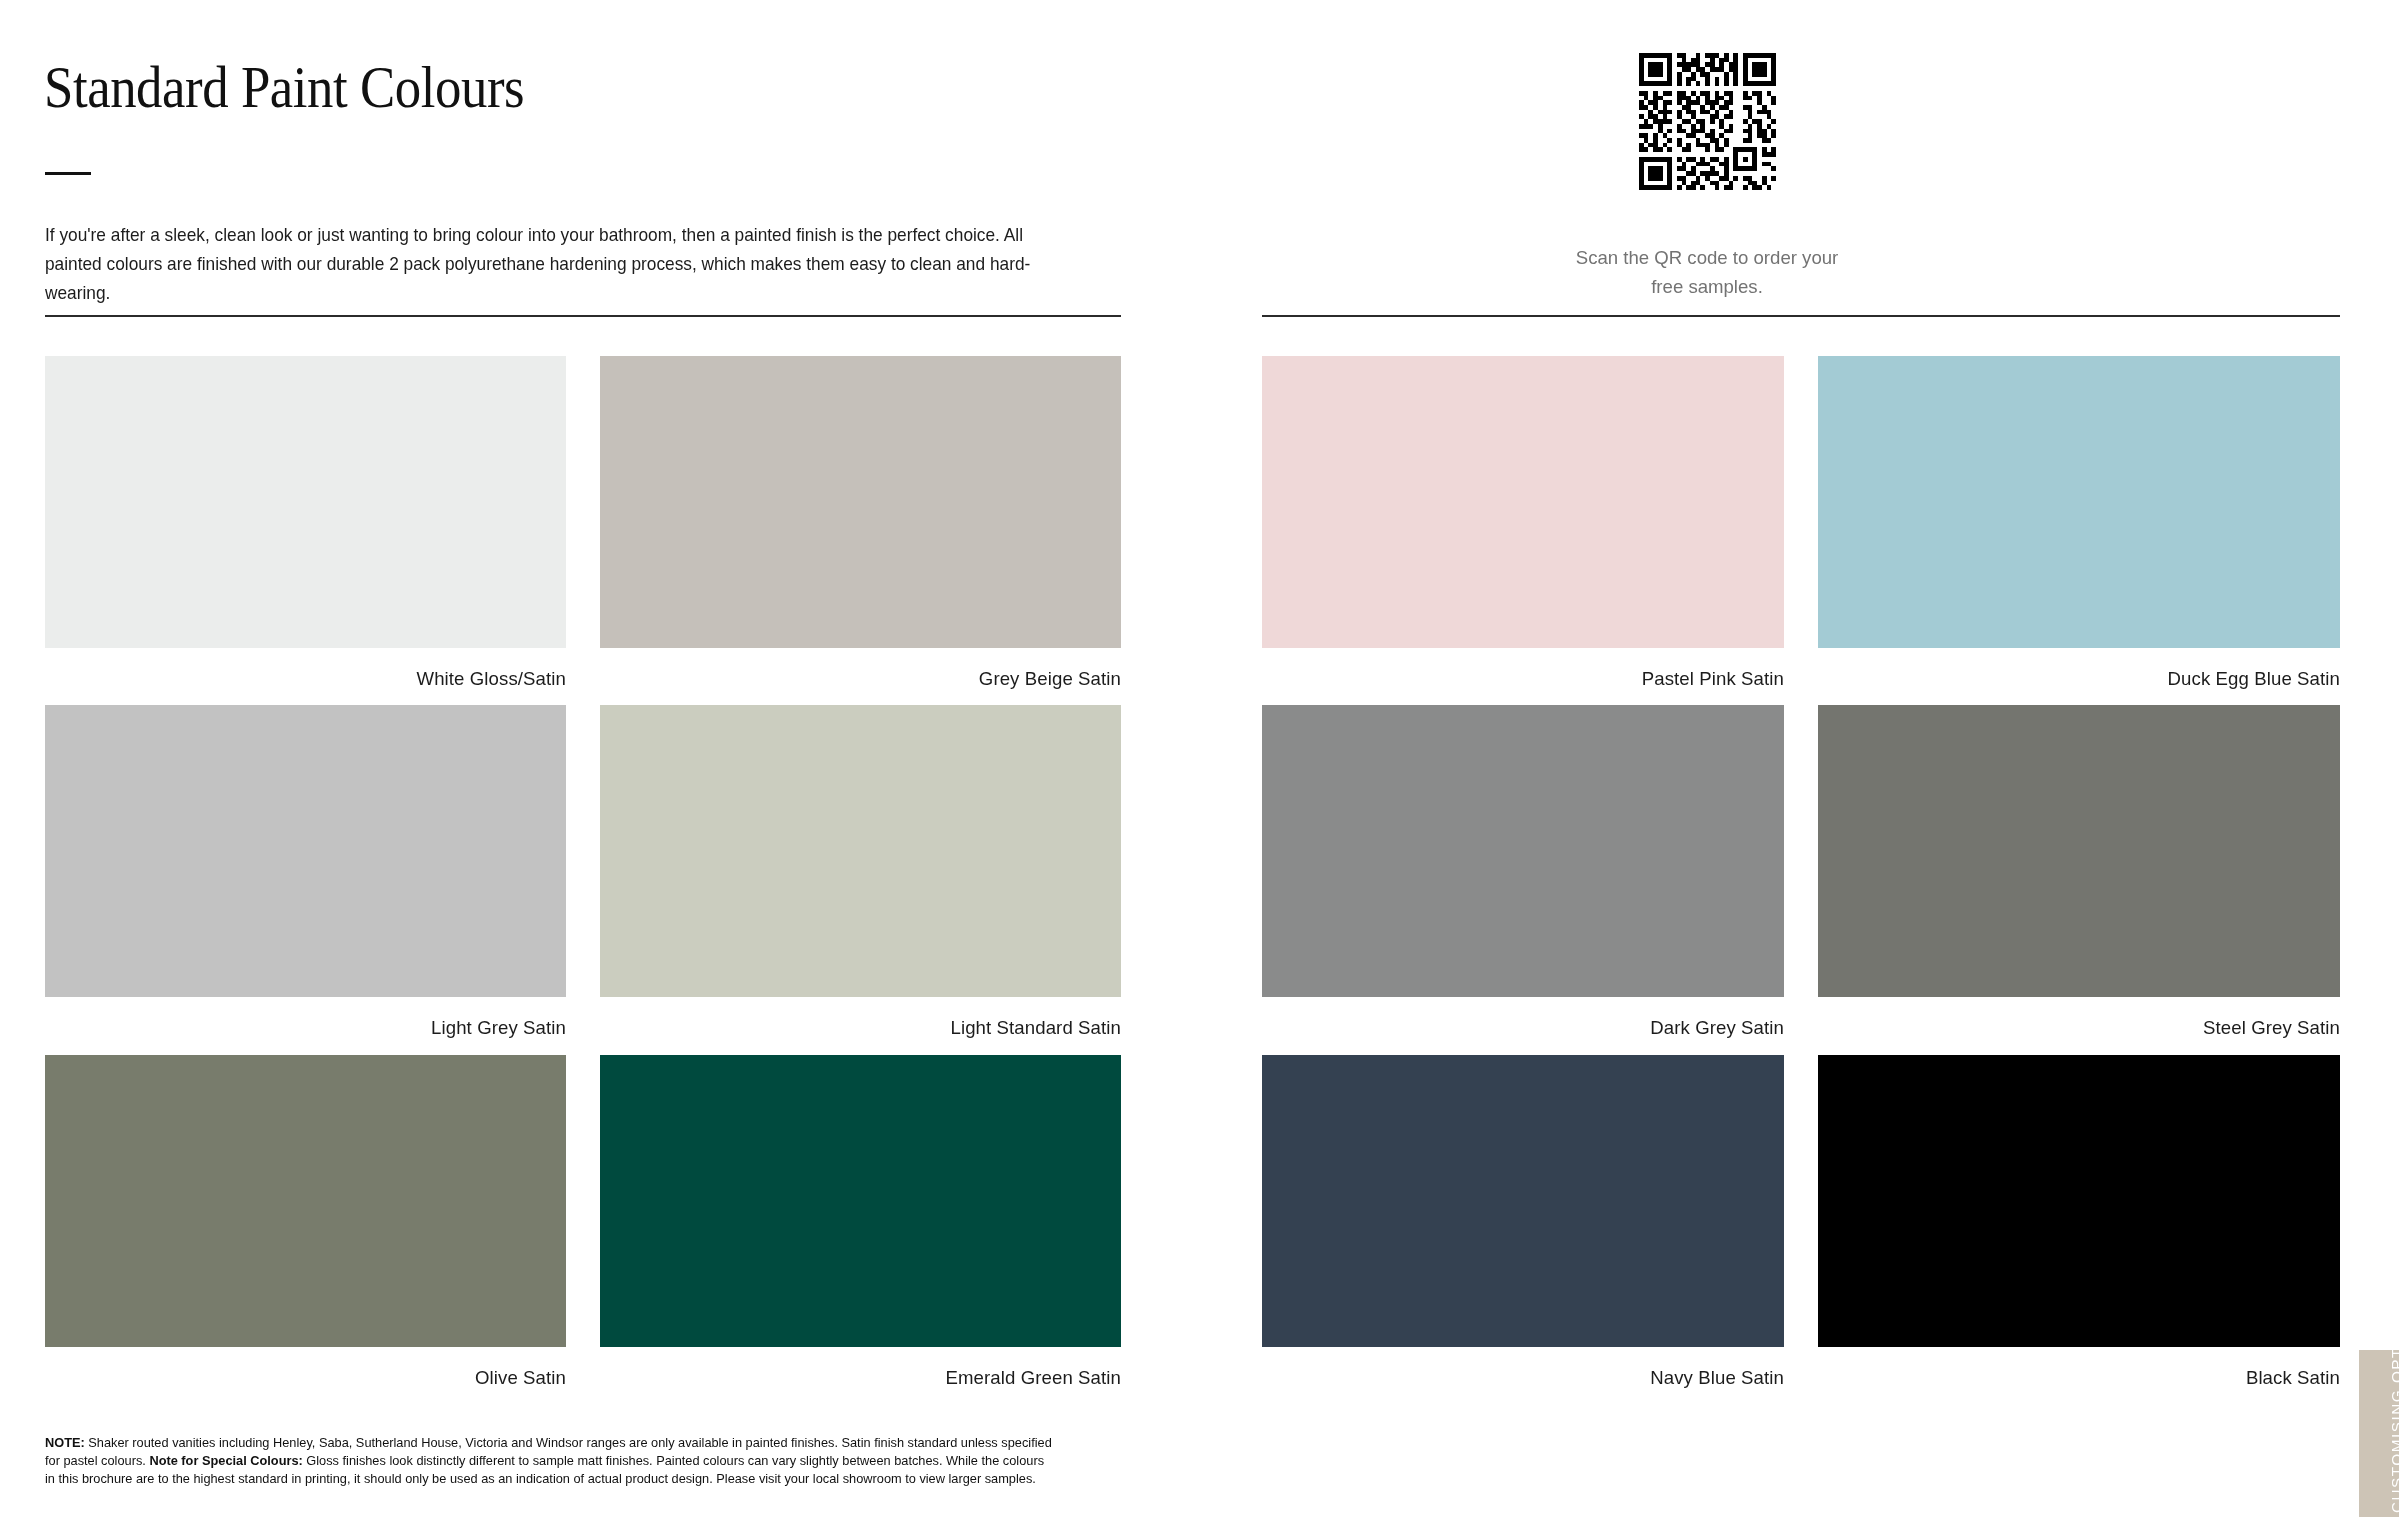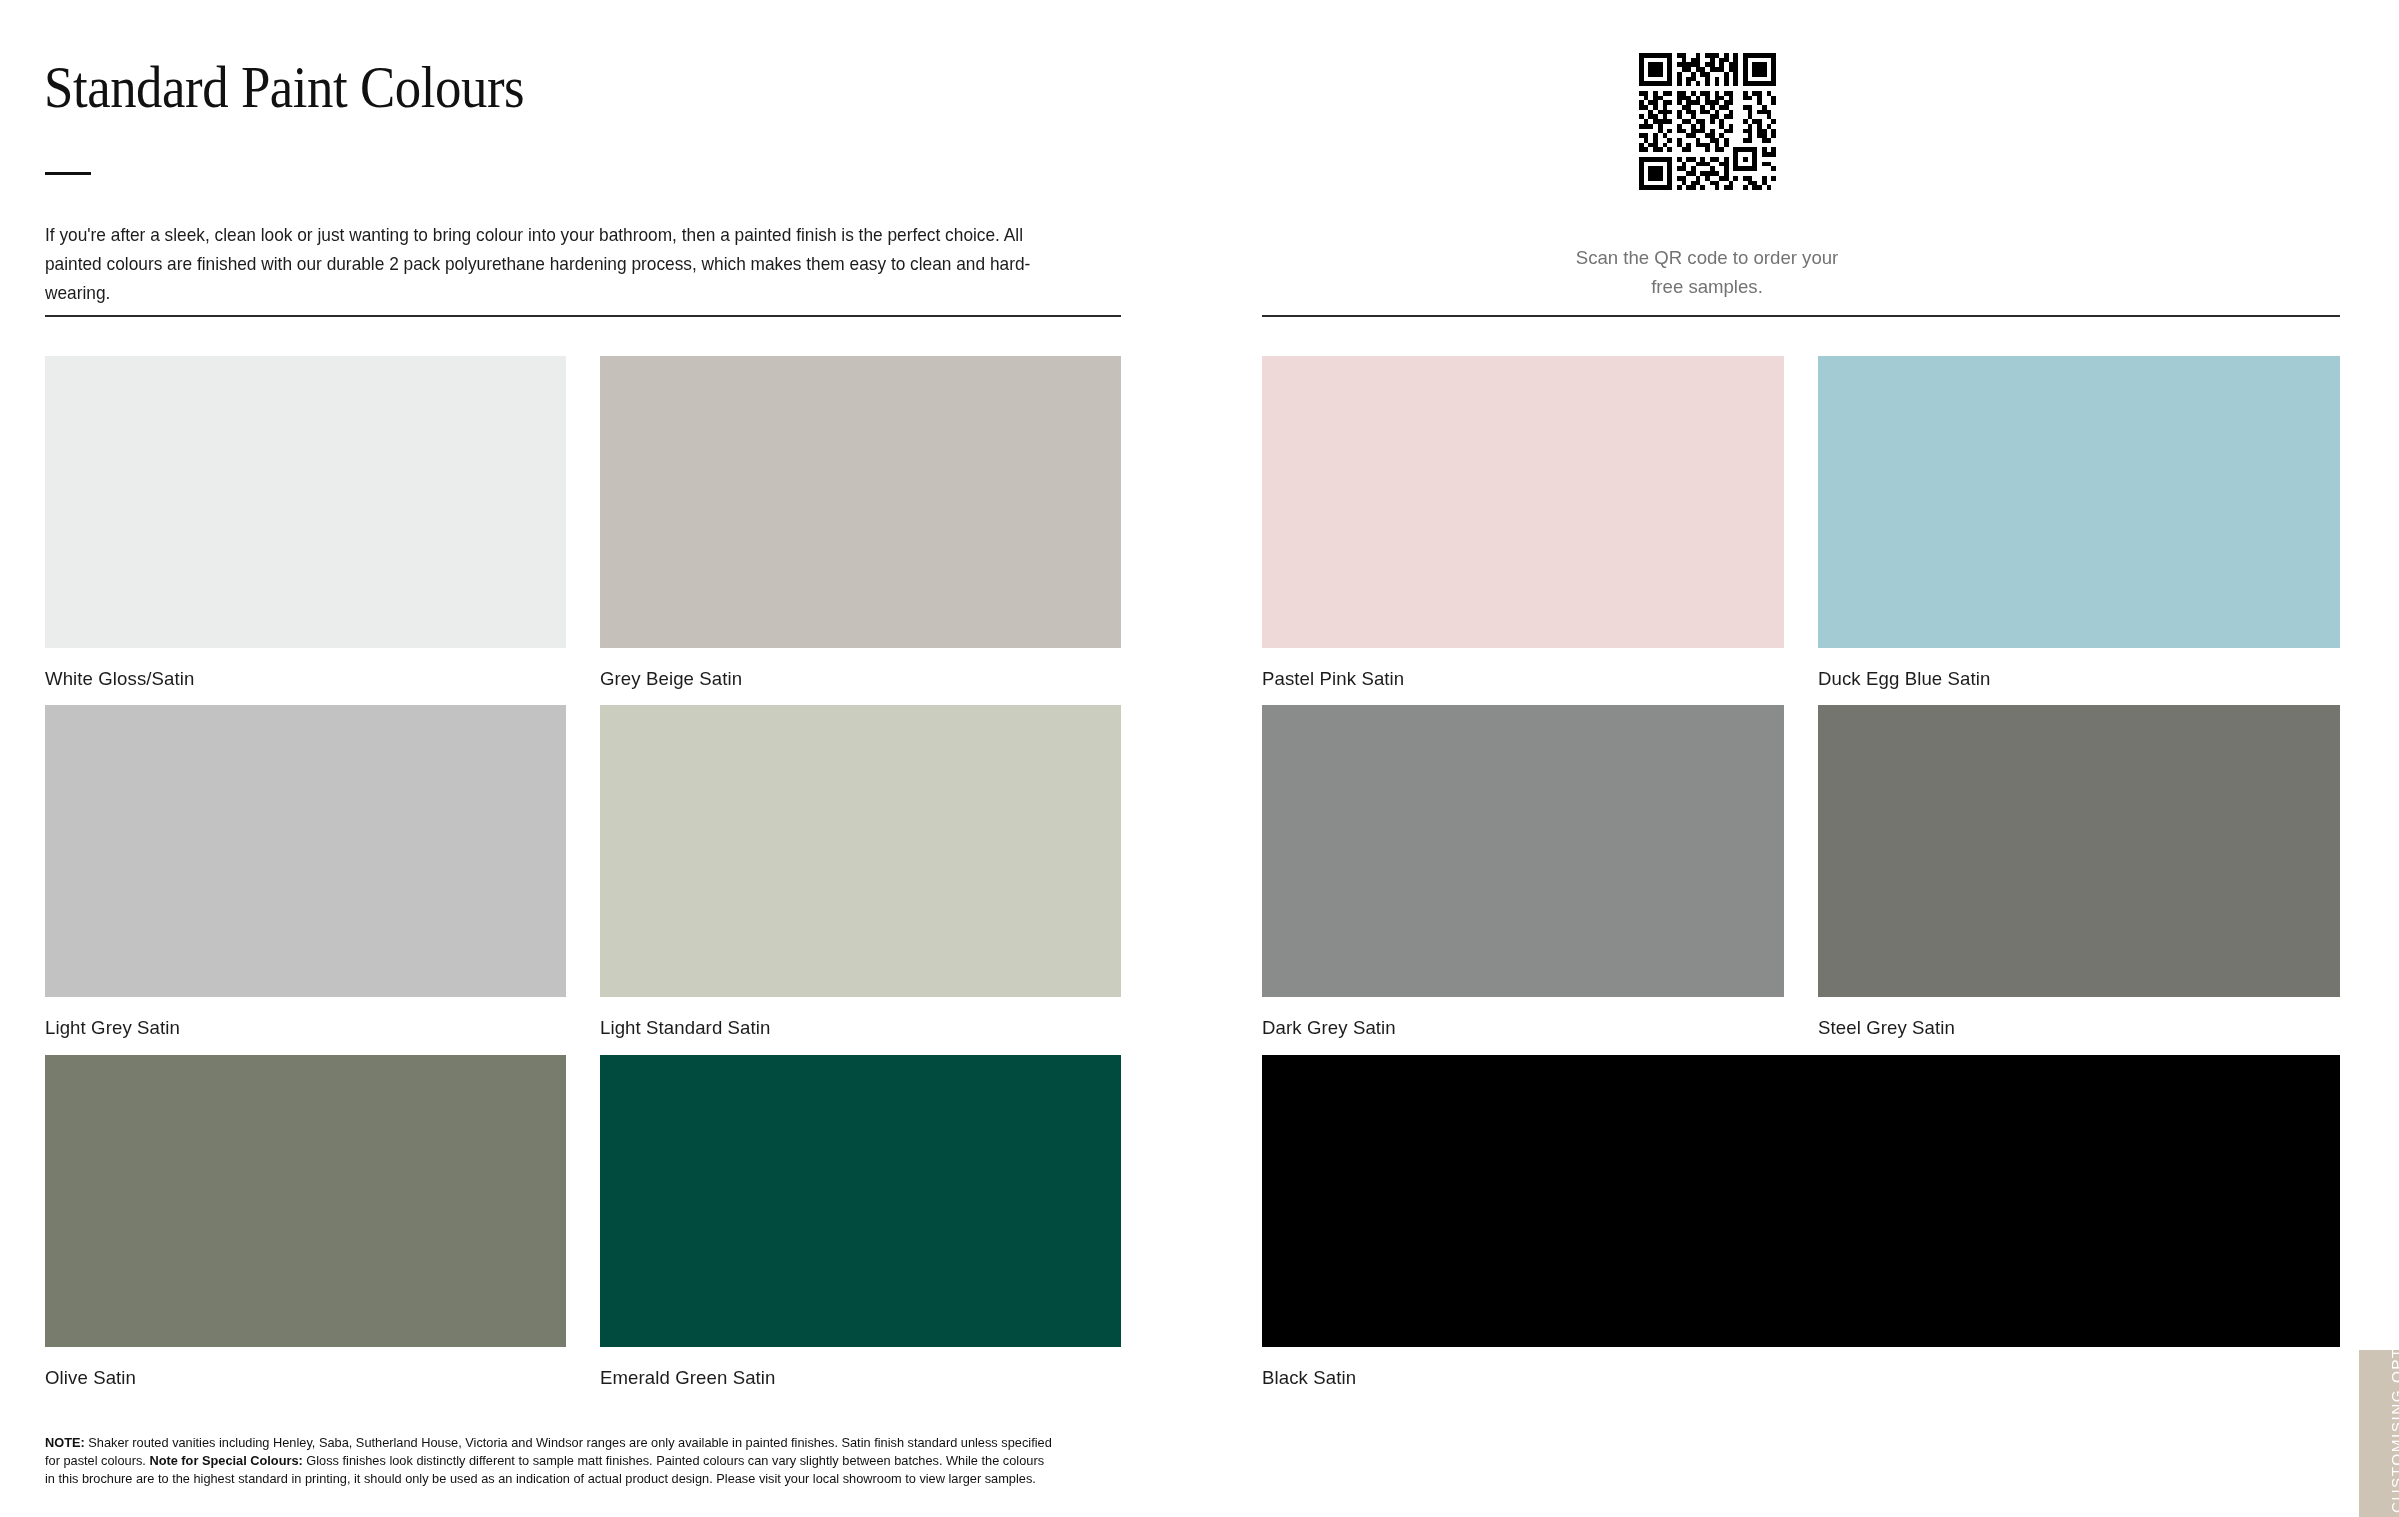--- a/index.html
+++ b/index.html
@@ -124,21 +124,21 @@
   }
 
   .swatch-chip {
     width: 100%;
     height: 292px;
     display: block;
   }
 
   .swatch-label {
     display: block;
-    text-align: left;
+    text-align: right;
     font-size: 18.6px;
     line-height: 27px;
     padding-top: 17px;
     color: #1c1c1c;
     letter-spacing: 0.1px;
   }
 
   
   .footer-note {
     position: absolute;
@@ -470,20 +470,24 @@
         <span class="swatch-label">Dark Grey Satin</span>
       </div>
       <div class="swatch-cell">
         <span class="swatch-chip" style="background: rgb(116, 117, 111);"></span>
         <span class="swatch-label">Steel Grey Satin</span>
       </div>
     </div>
 
     <div class="swatch-row">
       <div class="swatch-cell">
+        <span class="swatch-chip" style="background: rgb(52, 65, 81);"></span>
+        <span class="swatch-label">Navy Blue Satin</span>
+      </div>
+      <div class="swatch-cell">
         <span class="swatch-chip" style="background: rgb(0, 0, 0);"></span>
         <span class="swatch-label">Black Satin</span>
       </div>
     </div>
 
   </div>
 
   <p class="footer-note"><b>NOTE:</b><span> Shaker routed vanities including Henley, Saba, Sutherland House, Victoria and Windsor ranges are only available in painted finishes. Satin finish standard unless specified for pastel colours. </span><b>Note for Special Colours:</b><span> Gloss finishes look distinctly different to sample matt finishes. Painted colours can vary slightly between batches. While the colours in this brochure are to the highest standard in printing, it should only be used as an indication of actual product design. Please visit your local showroom to view larger samples.</span></p>
 
   <div class="side-tab" style="background: rgb(205, 196, 182);">

